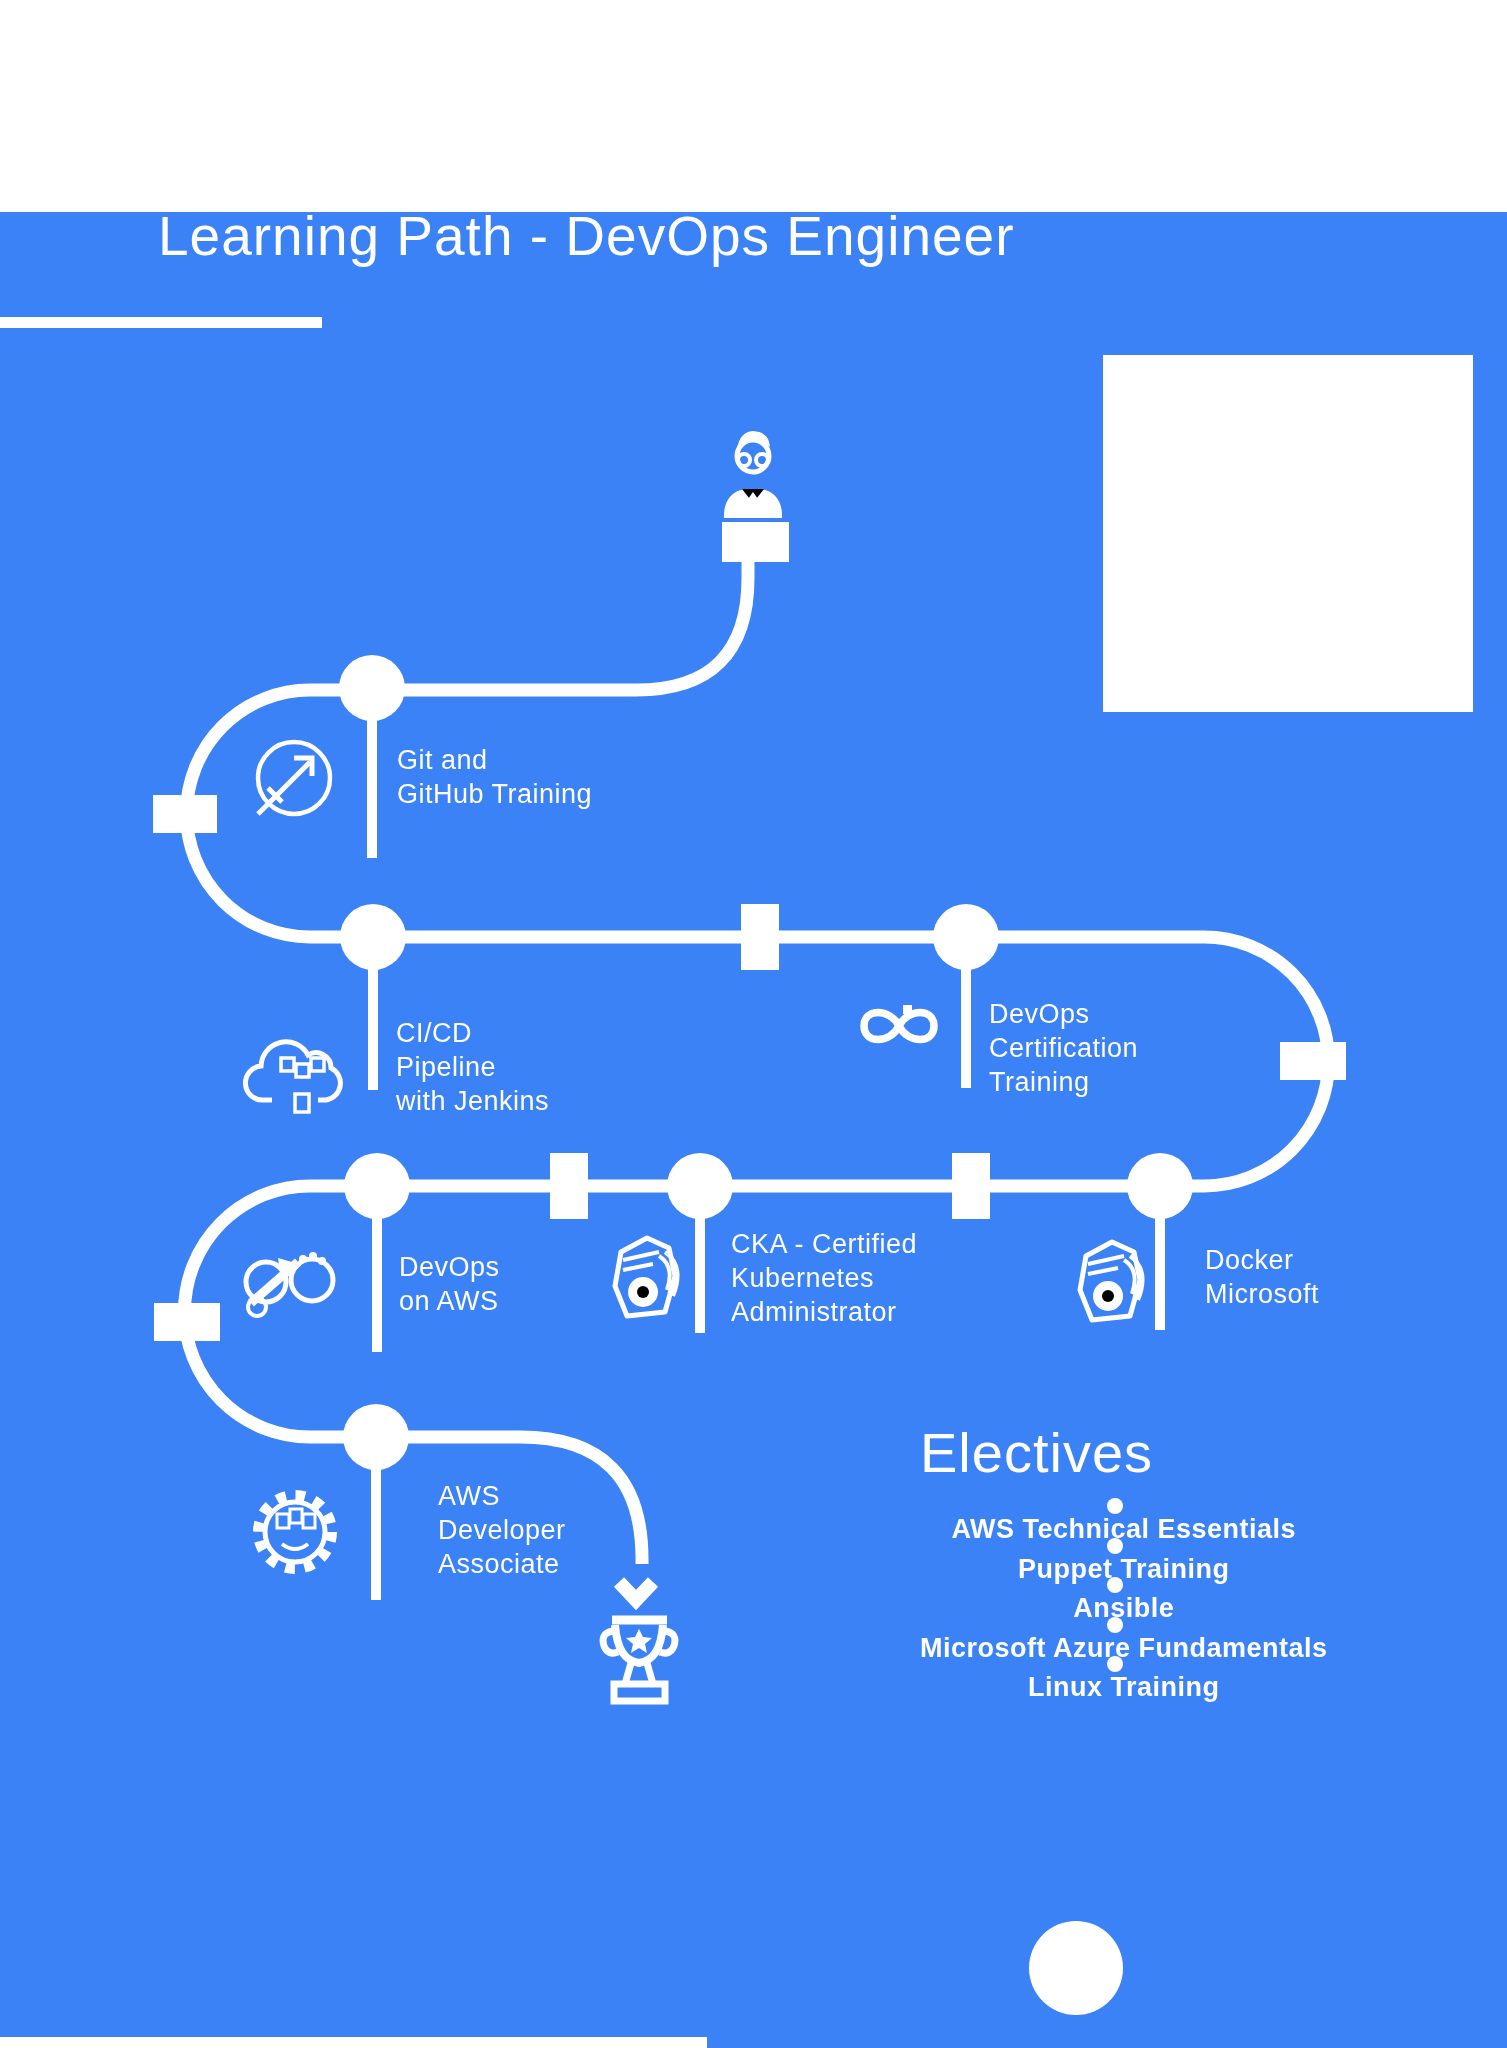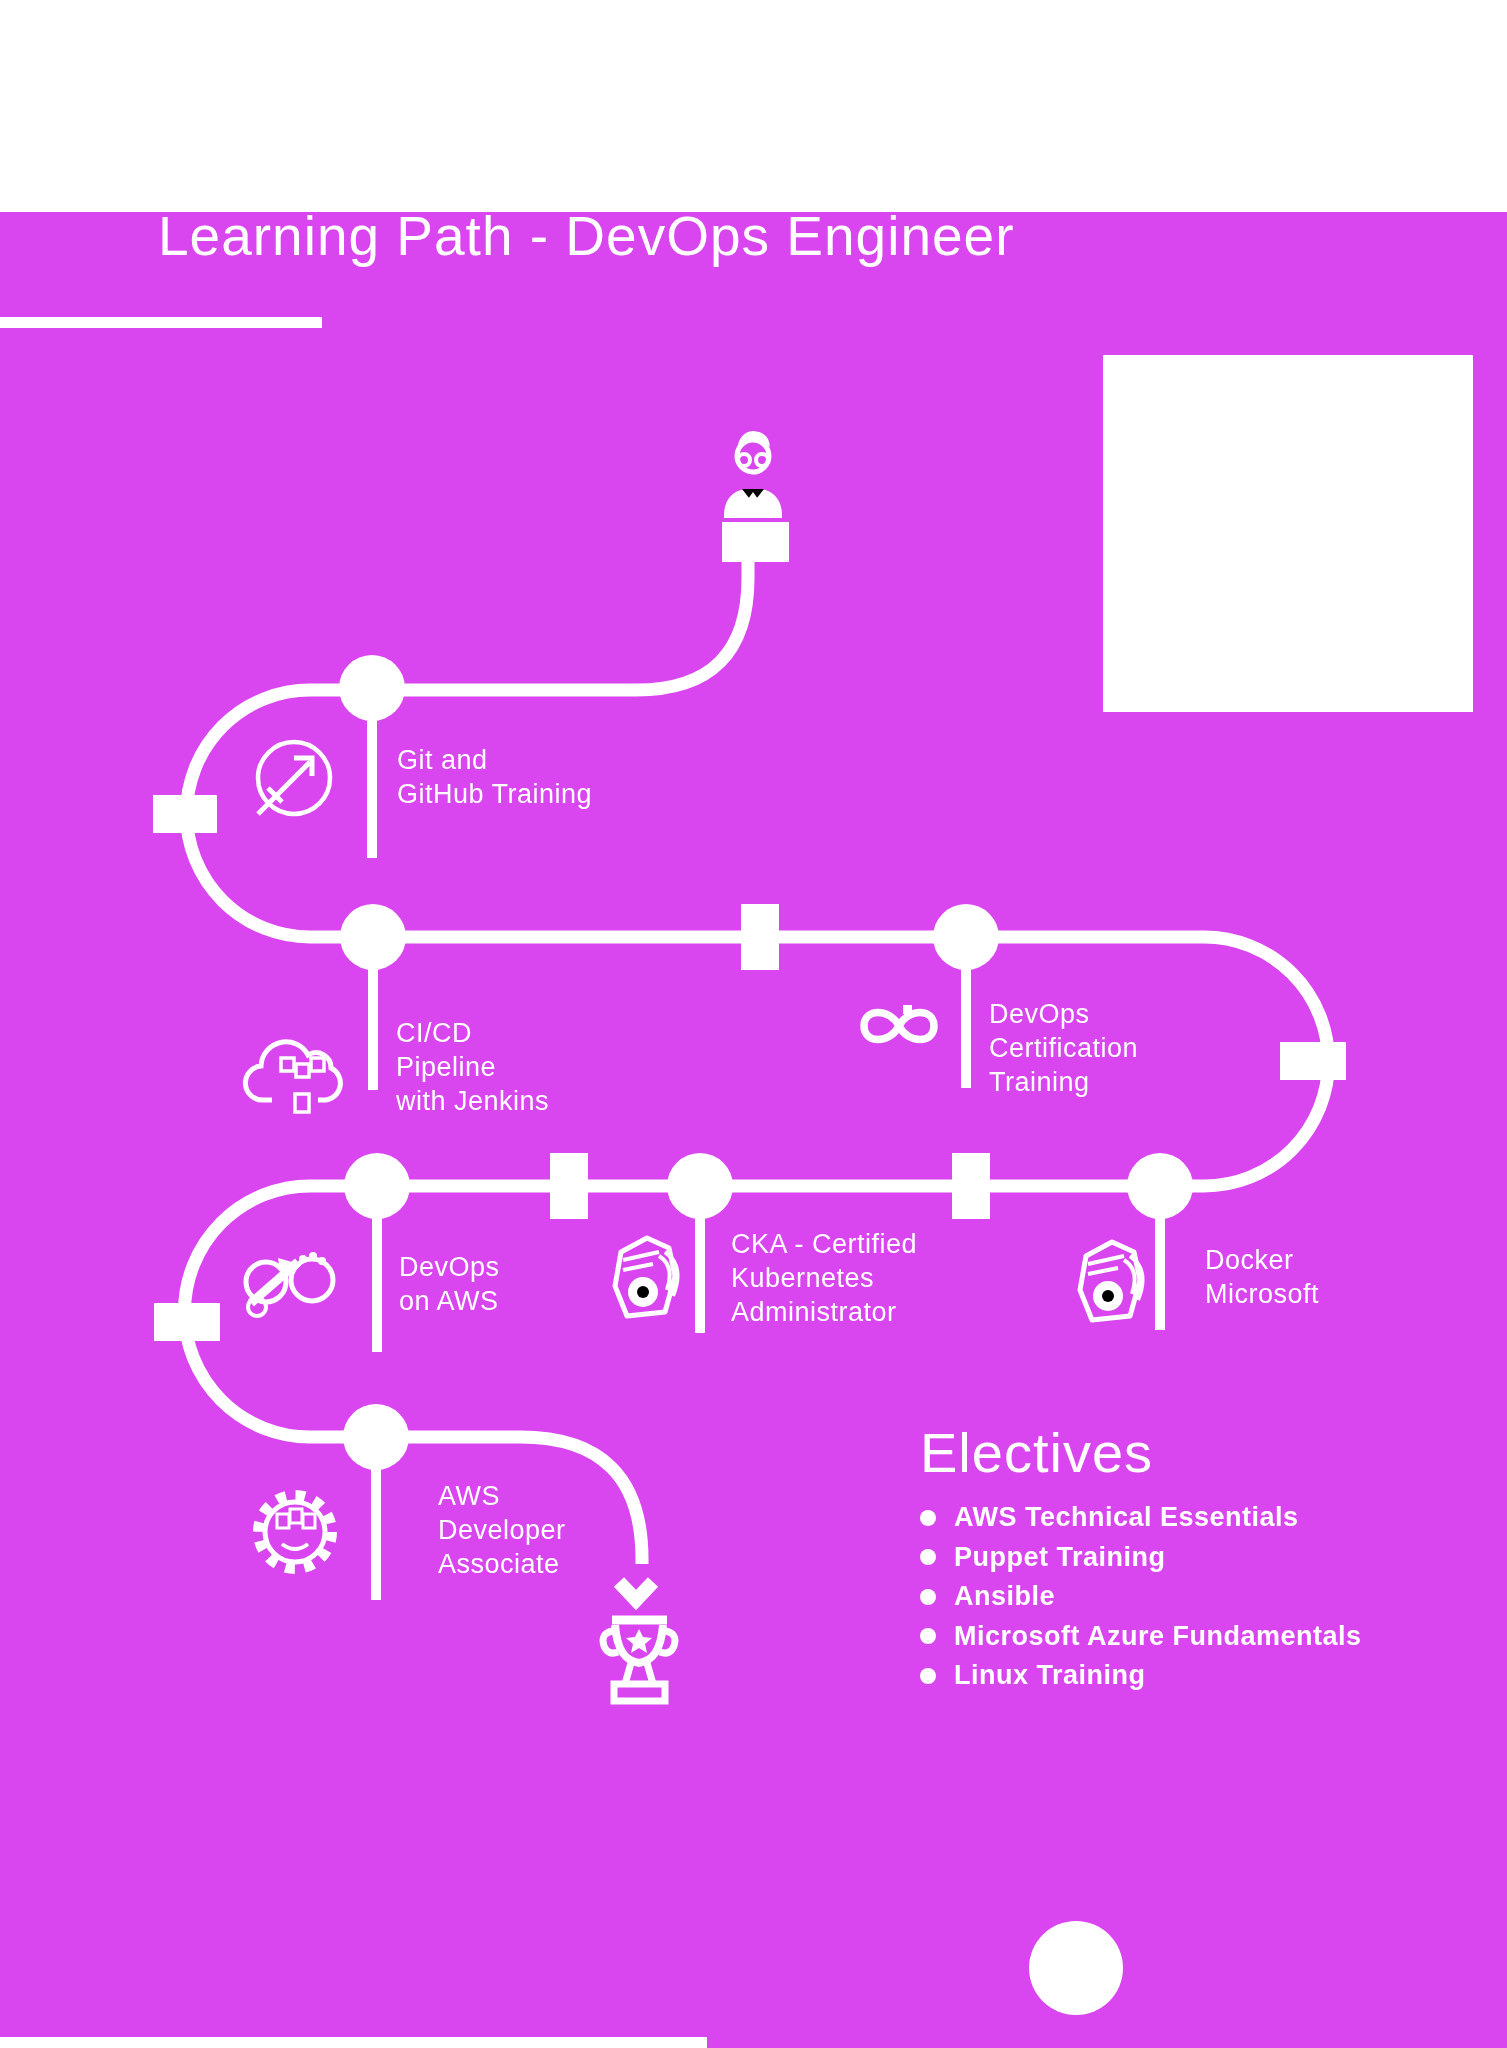--- a/index.html
+++ b/index.html
@@ -1,33 +1,33 @@
 <!DOCTYPE html>
 <html><head>
 <meta charset="utf-8">
 <style>
   html,body{margin:0;padding:0;background:#000;}
-  .canvas{position:relative;width:1507px;height:2048px;background:#d946ef;overflow:hidden;
+  .canvas{position:relative;width:1507px;height:2048px;background:#3b82f6;overflow:hidden;
           font-family:"Liberation Sans",sans-serif;color:#fff;}
   .band-top{position:absolute;left:0;top:0;width:1507px;height:212px;background:#fff;}
   .page-title{position:absolute;left:158px;top:204px;font-size:55px;font-weight:400;
               letter-spacing:1px;color:#fff;white-space:nowrap;}
   .title-underline{position:absolute;left:0;top:317px;width:322px;height:11px;background:#fff;}
   .blank-rect{position:absolute;left:1103px;top:355px;width:370px;height:357px;background:#fff;}
   .bottom-strip{position:absolute;left:0;top:2037px;width:707px;height:11px;background:#fff;}
   .corner-circle{position:absolute;left:1029px;top:1921px;width:94px;height:94px;
                  border-radius:50%;background:#fff;}
   .road-svg{position:absolute;left:0;top:0;}
   .m-label{position:absolute;font-size:27px;font-weight:normal;line-height:34px;
            letter-spacing:0.5px;white-space:nowrap;}
   .m-label span{display:block;}
   .electives-title{position:absolute;left:920px;top:1420px;font-size:56px;font-weight:400;
                    letter-spacing:1px;}
   .electives-list{position:absolute;left:920px;top:1498px;margin:0;padding:0;list-style:none;}
-  .electives-list li{display:flex;align-items:center;height:39.5px;}
+  .electives-list li{display:flex;align-items:center;height:39.5px;flex-direction:column;}
   .electives-list .bullet{width:16px;height:16px;border-radius:50%;background:#fff;
                           margin-right:18px;flex:0 0 auto;}
   .electives-list .txt{font-size:27px;font-weight:bold;letter-spacing:0.5px;white-space:nowrap;}
 </style>
 </head>
 <body>
 
 <div class="canvas">
 
   <div class="band-top"></div>

